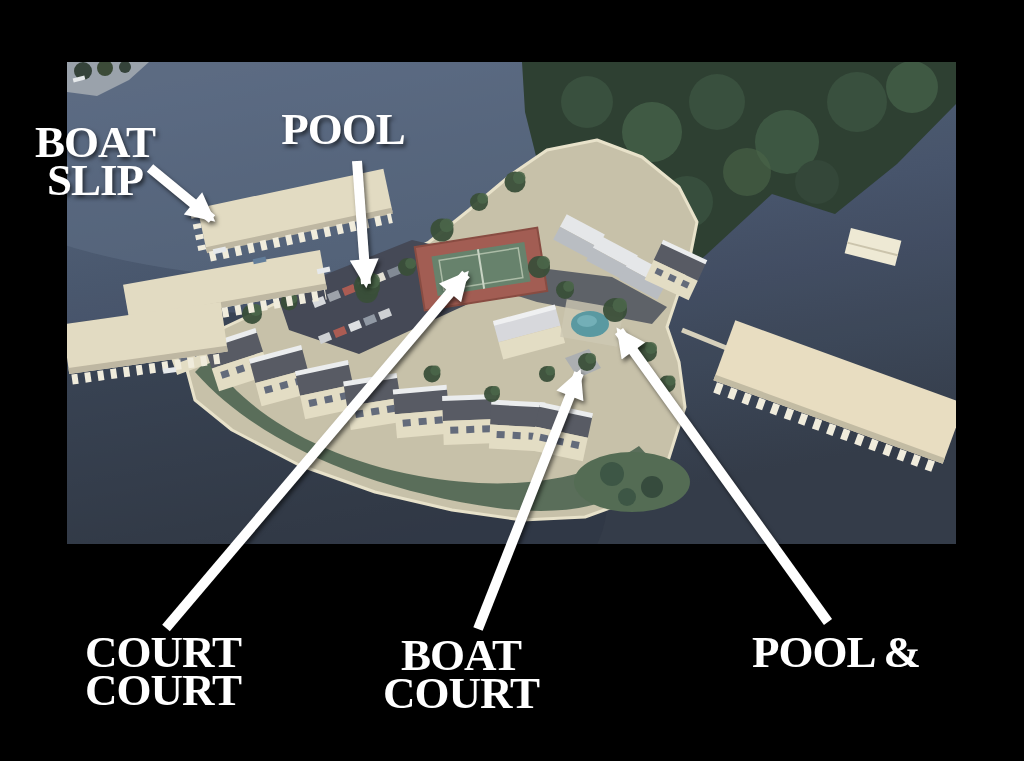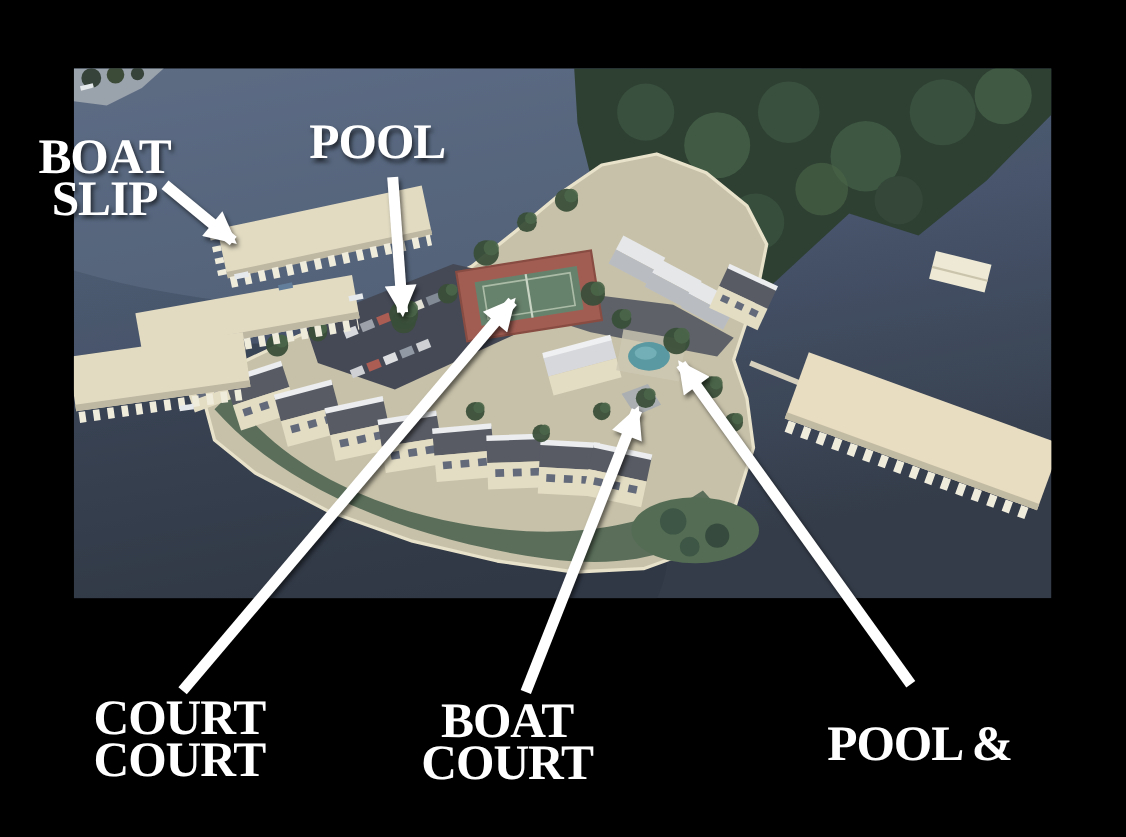--- a/index.html
+++ b/index.html
@@ -11,21 +11,21 @@
                filter:drop-shadow(2px 3px 2px rgba(0,0,0,.55));pointer-events:none;}
   .arrow-layer line{stroke:#fff;stroke-width:10;stroke-linecap:butt;}
   .label{position:absolute;z-index:3;color:#fff;font-weight:700;font-size:45px;line-height:38px;
          text-align:center;letter-spacing:-1px;text-shadow:2px 3px 4px rgba(0,0,0,.6);
          white-space:nowrap;}
   .label span{display:block;}
   #label-boat-slip{left:15px;top:123px;width:160px;}
   #label-condo{left:253px;top:110px;width:180px;}
   #label-tennis{left:52px;top:633px;width:222px;}
   #label-ramp{left:350px;top:636px;width:222px;}
-  #label-pool{left:700px;top:633px;width:272px;margin-top:24px;}
+  #label-pool{left:700px;top:633px;width:272px;}
 </style>
 </head>
 <body>
 
 <div class="stage">
 
   <div class="photo">
     <svg width="889" height="482" viewBox="0 0 889 482">
       <defs>
         <linearGradient id="waterg" x1="0" y1="0" x2="0.35" y2="1">

